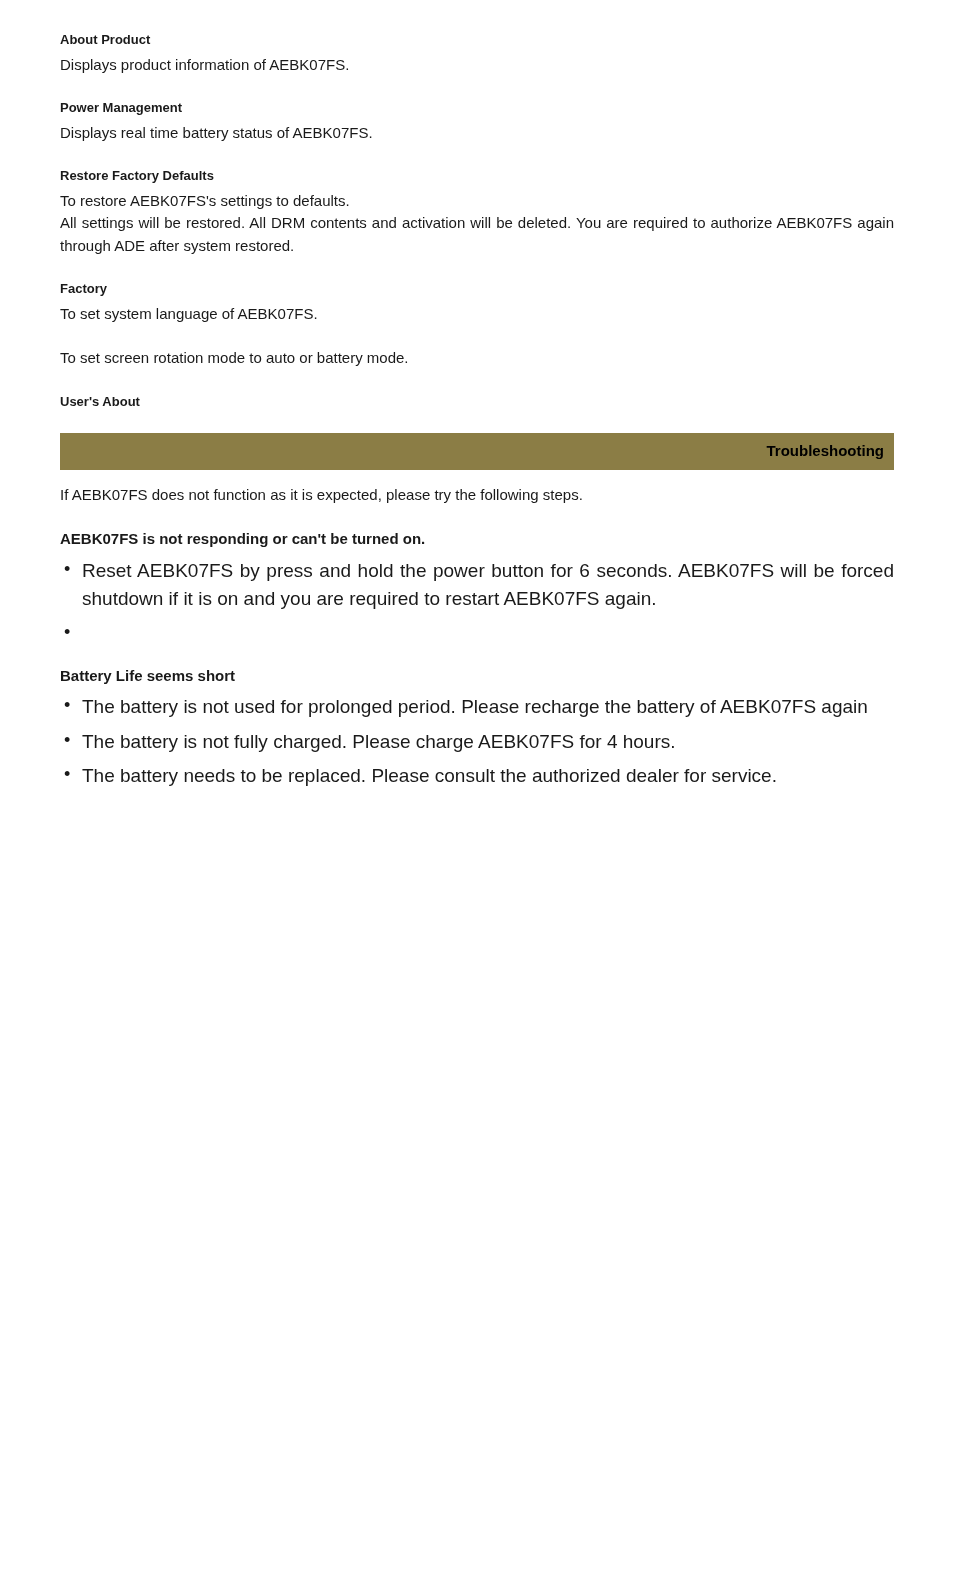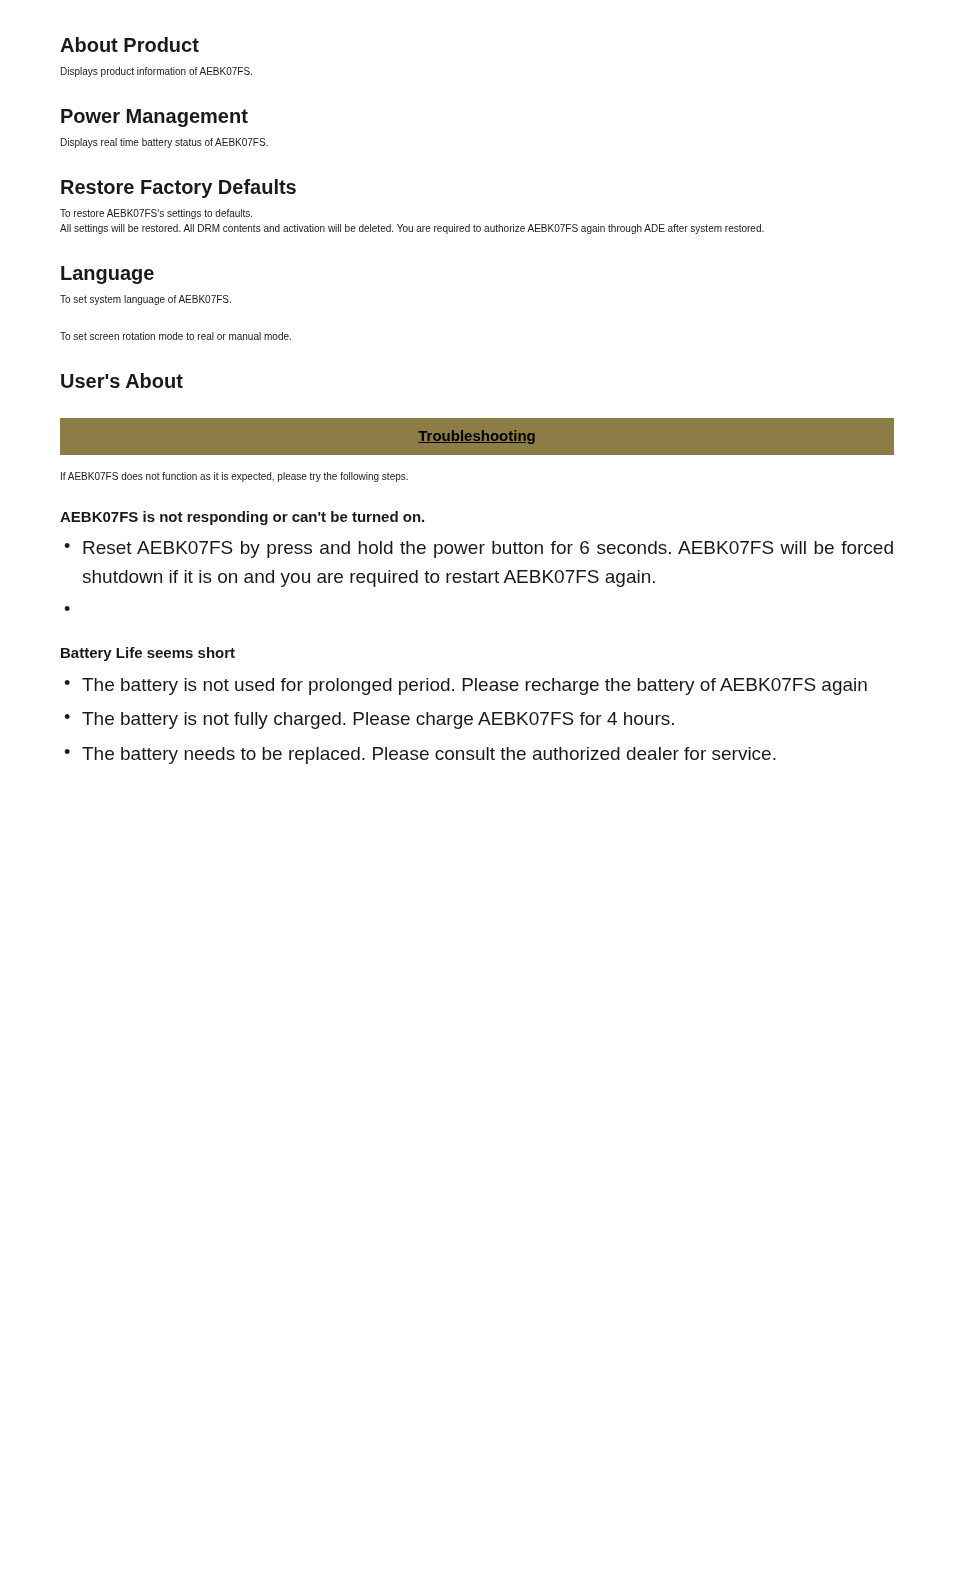--- a/index.html
+++ b/index.html
@@ -18,39 +18,38 @@
       padding: 30px 60px 40px 60px;
       line-height: 1.5;
     }
 
     .section {
       margin-bottom: 22px;
     }
 
     .section-title {
       font-weight: bold;
-      font-size: 20px;
+      font-size: 13px;
       margin-bottom: 4px;
     }
 
     .section-body {
-      font-size: 10px;
+      font-size: 15px;
       text-align: justify;
     }
 
     .troubleshooting-header {
       background-color: #8b7d45;
       color: #000000;
       font-weight: bold;
-      text-align: center;
+      text-align: right;
       padding: 7px 10px;
       font-size: 15px;
       margin-bottom: 14px;
       margin-top: 4px;
-      text-decoration: underline;
     }
 
     .subsection-title {
       font-weight: bold;
       font-size: 15px;
       margin-bottom: 6px;
     }
 
     .bullet-list {
       list-style: none;
@@ -97,26 +96,26 @@
 
 <div class="section">
   <div class="section-title">Restore Factory Defaults</div>
   <div class="section-body">
     <span>To restore AEBK07FS's settings to defaults.</span><br>
     <span>All settings will be restored. All DRM contents and activation will be deleted. You are required to authorize AEBK07FS again through ADE after system restored.</span>
   </div>
 </div>
 
 <div class="section">
-  <div class="section-title">Language</div>
+  <div class="section-title">Factory</div>
   <div class="section-body">To set system language of AEBK07FS.</div>
 </div>
 
 <div class="section">
-  <div class="section-body">To set screen rotation mode to real or manual mode.</div>
+  <div class="section-body">To set screen rotation mode to auto or battery mode.</div>
 </div>
 
 <div class="section">
   <div class="section-title">User's About</div>
 </div>
 
 <div class="troubleshooting-header">Troubleshooting</div>
 
 <div class="section">
   <div class="section-body">If AEBK07FS does not function as it is expected, please try the following steps.</div>

